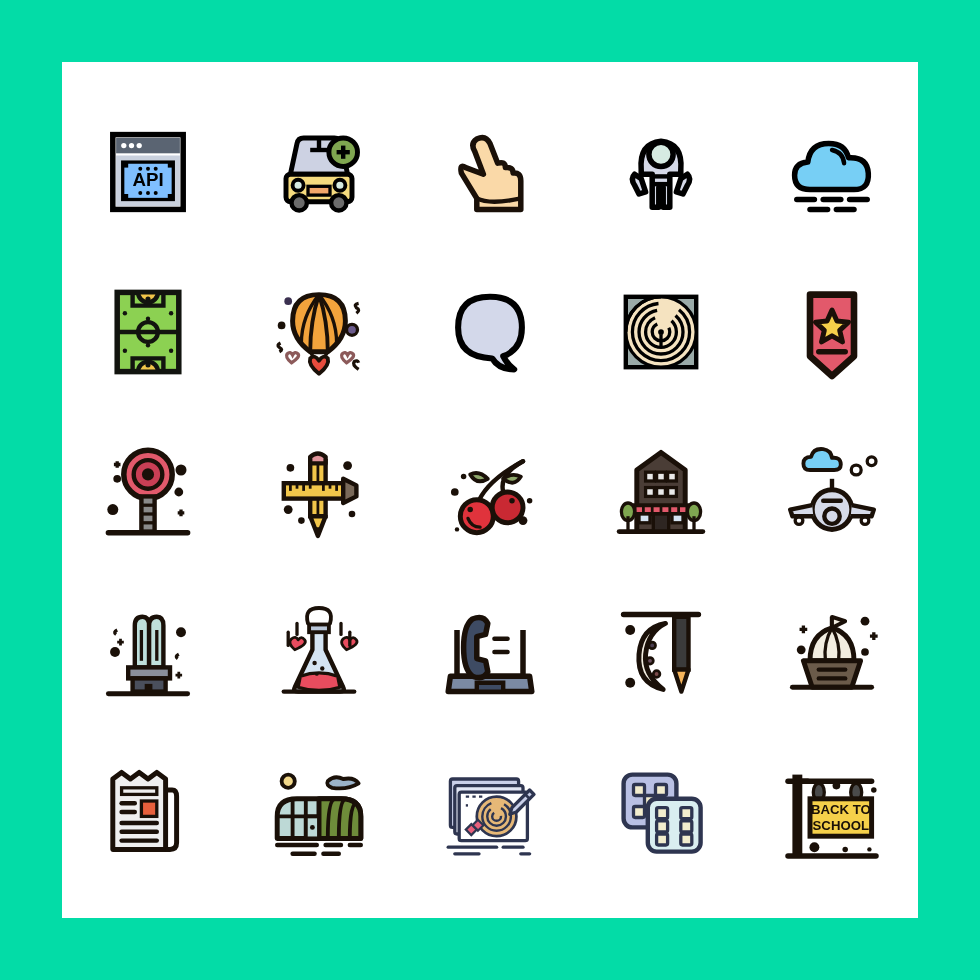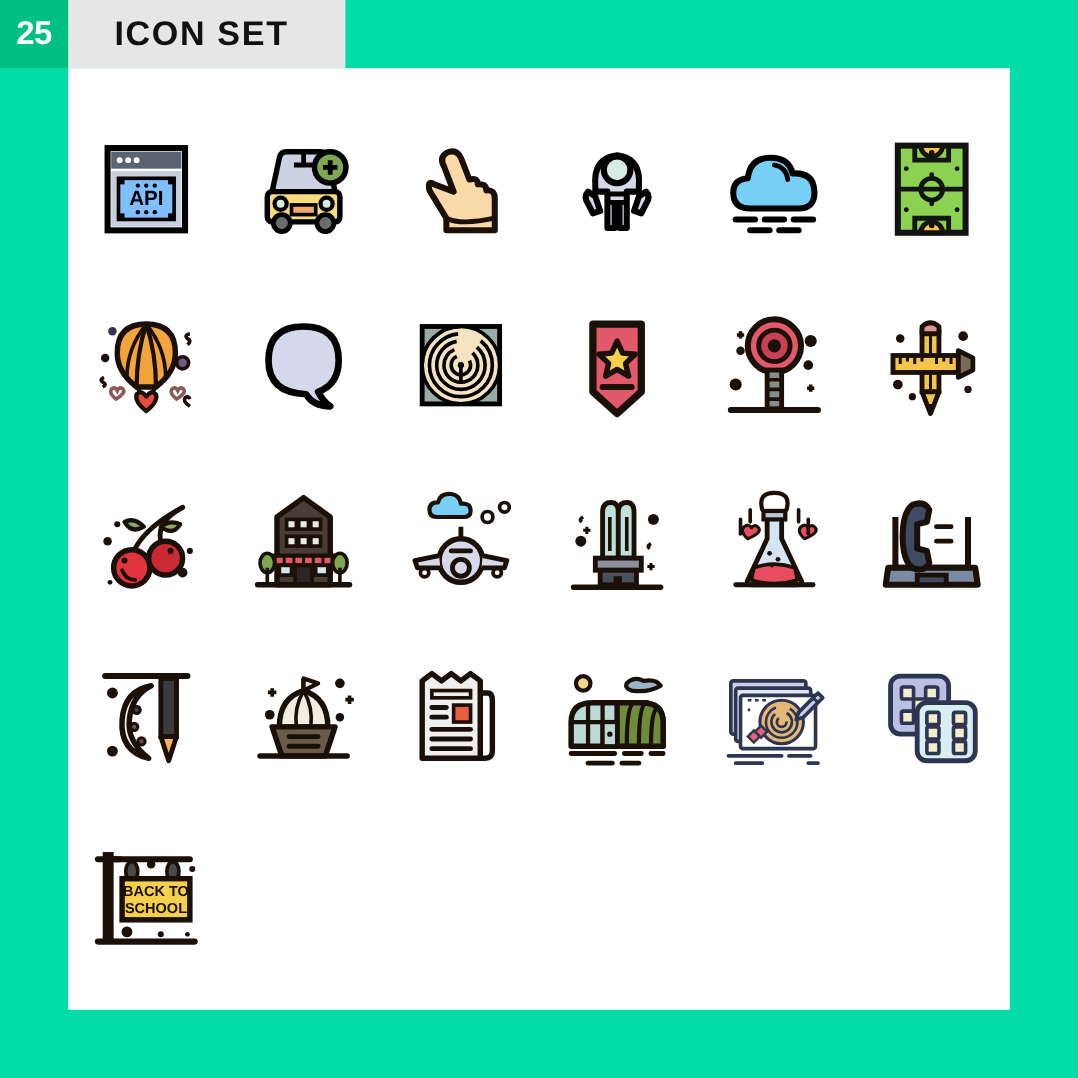--- a/index.html
+++ b/index.html
@@ -29,35 +29,31 @@
   .panel{
     position:absolute;left:62px;top:62px;
     width:856px;height:856px;background:#ffffff;
   }
 
   
   .grid{
     position:absolute;left:62px;top:92px;
     width:856px;height:800px;
     display:grid;
-    grid-template-columns:repeat(6,1fr);
+    grid-template-columns:repeat(5,1fr);
     grid-template-rows:repeat(5,1fr);
   }
   .cell{display:flex;align-items:center;justify-content:center;}
   .cell svg{display:block;}
 </style>
 </head>
 <body>
 
 <div class="stage">
 
-  <div class="header">
-    <div class="badge">25</div>
-    <div class="titlebar">ICON SET</div>
-  </div>
 
   <div class="panel"></div>
 
   <div class="grid">
 
     <div class="cell">
       <svg width="110" height="110" viewBox="0 0 100 100">
         <rect x="18" y="16" width="64" height="68" fill="#fff" stroke="#000" stroke-width="5"></rect>
         <rect x="21" y="19" width="58" height="14" fill="#5A6472"></rect>
         <circle cx="28" cy="26" r="2.4" fill="#fff"></circle>

